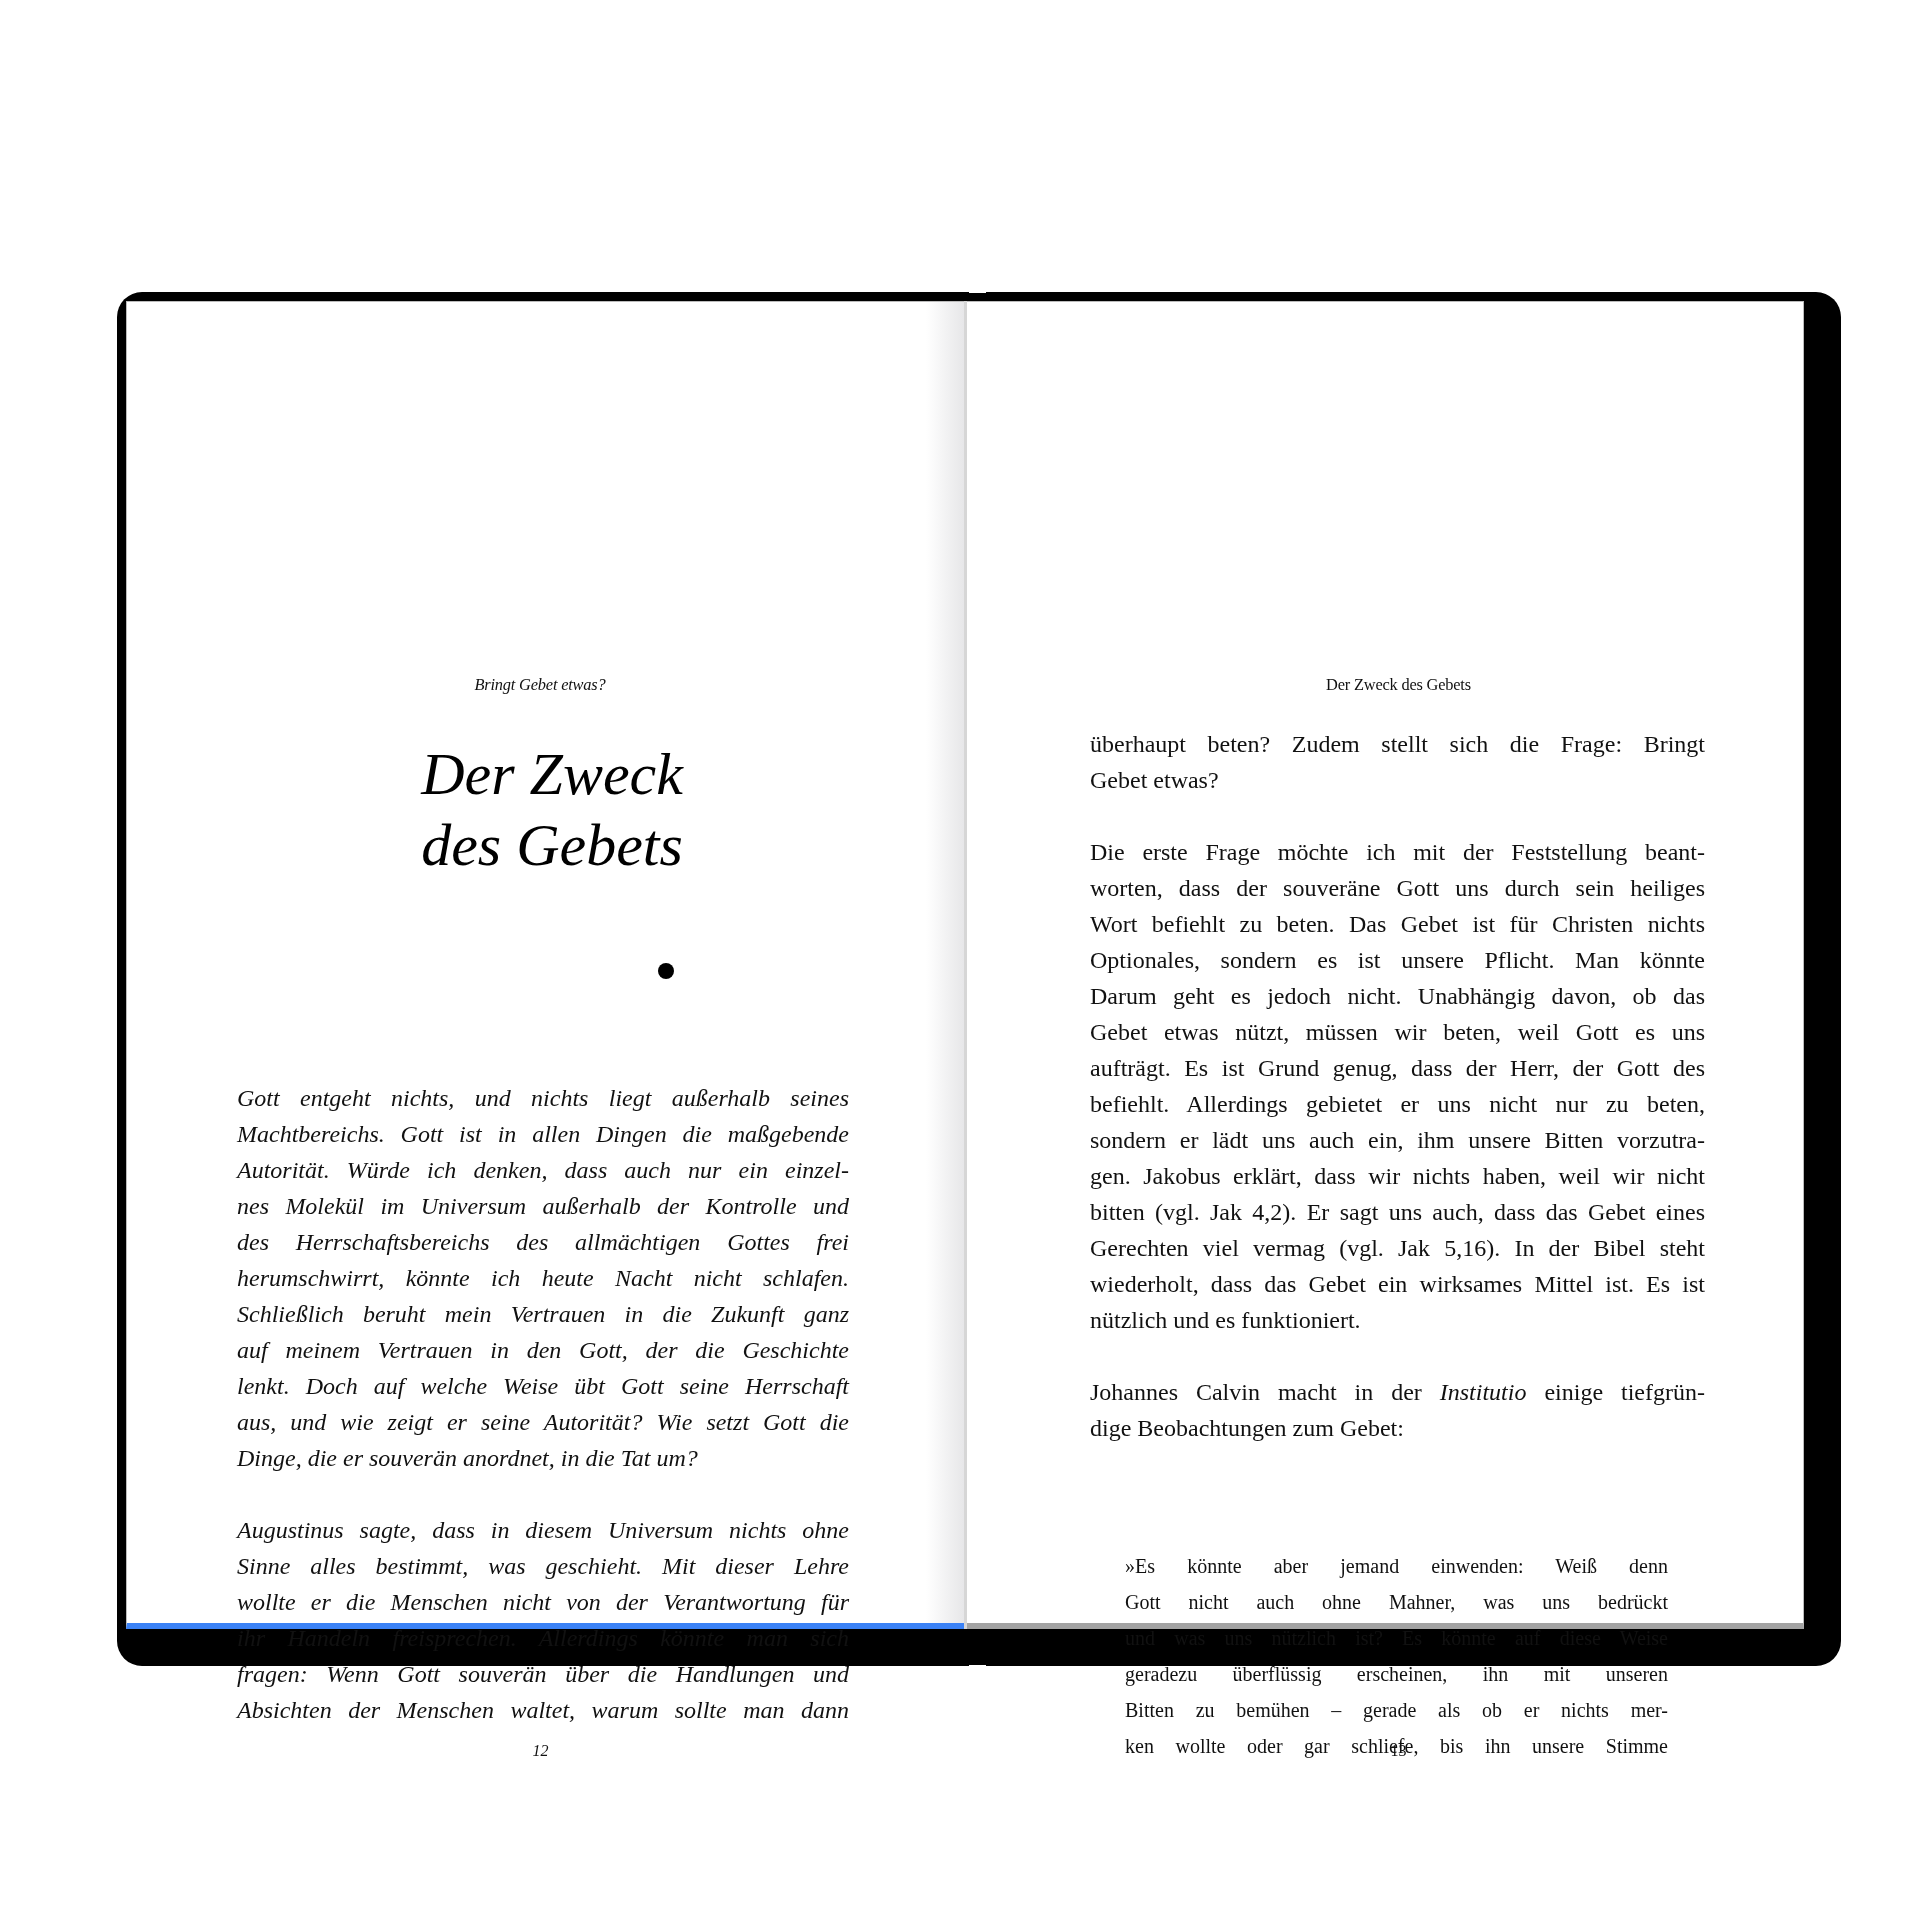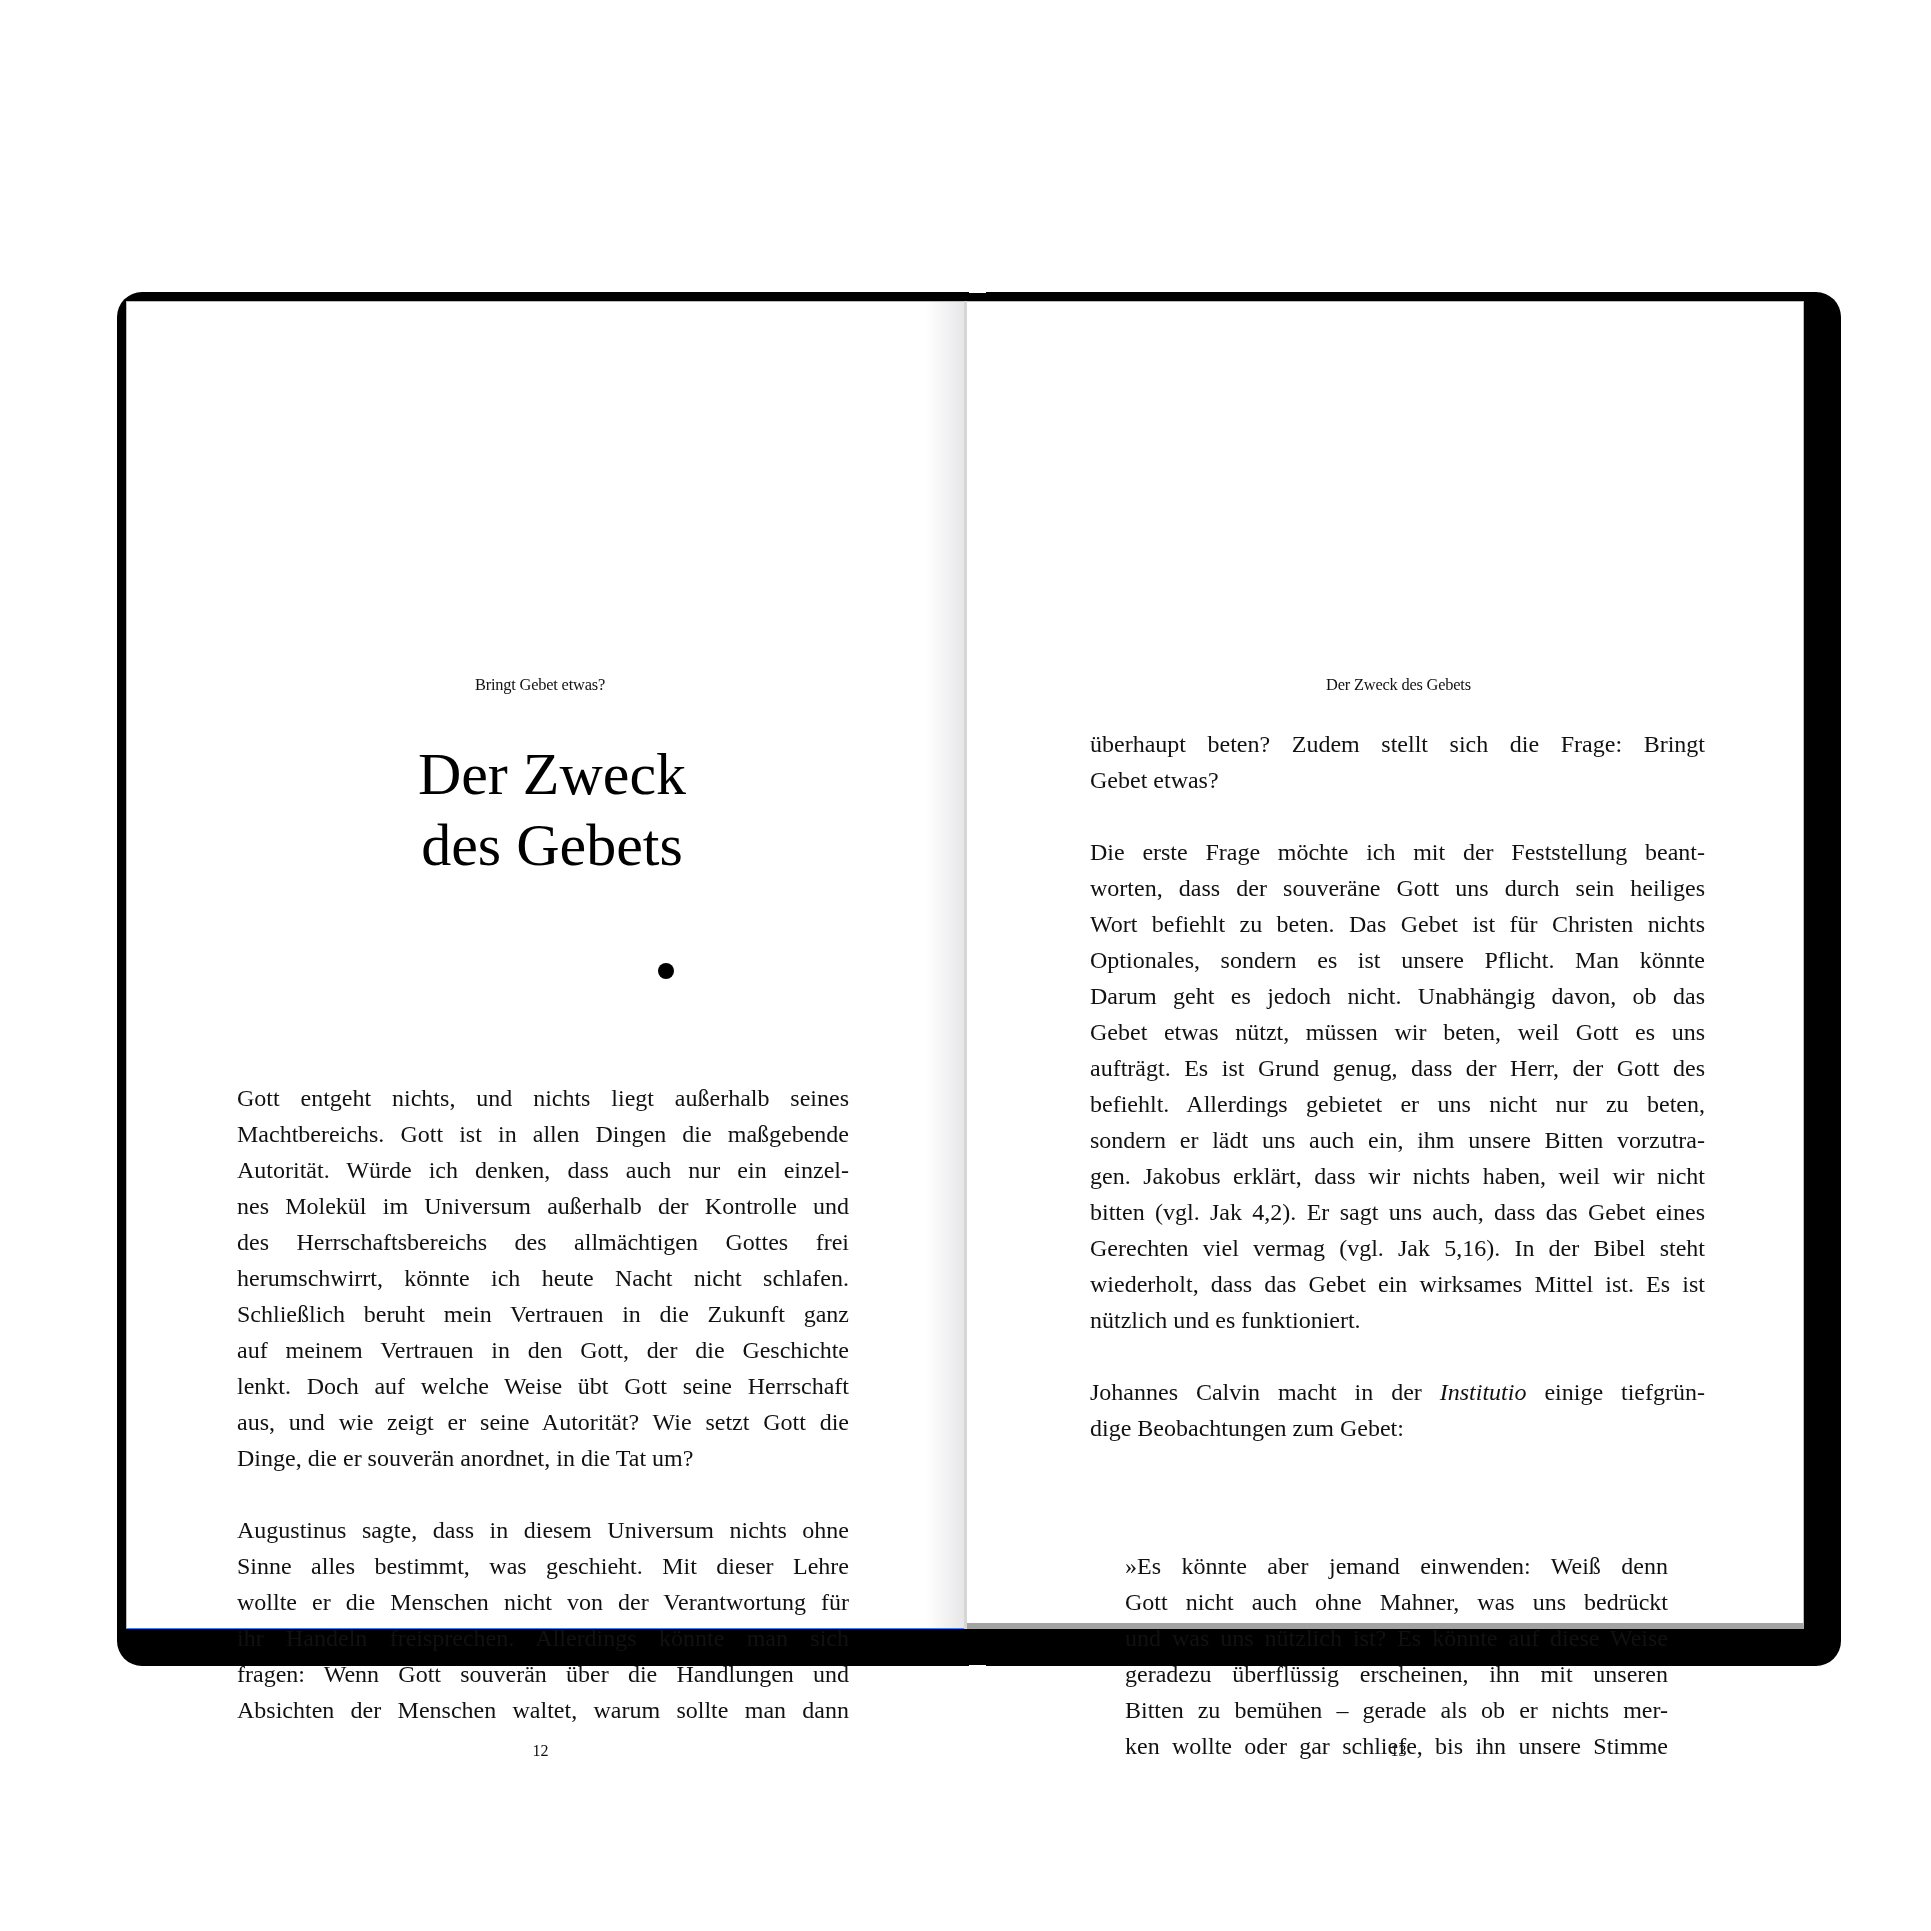--- a/index.html
+++ b/index.html
@@ -5,21 +5,21 @@
   html, body { margin: 0; padding: 0; background: #ffffff; }
   body { width: 1931px; height: 1931px; position: relative; overflow: hidden; }
   .book-shadow {
     position: absolute; left: 117px; top: 292px; width: 1724px; height: 1374px;
     background: #000; border-radius: 25px;
   }
   .page {
     position: absolute; top: 301px; height: 1328px; background: #fff;
     font-family: "Liberation Serif", "DejaVu Serif", serif; color: #111;
   }
-  .page-left { left: 126px; width: 839px; border-top: 1px solid #bbb; border-bottom: 1px solid #3b82f6; border-left: 1px solid #bbb; box-sizing: border-box; }
+  .page-left { left: 126px; width: 839px; border-top: 1px solid #bbb; border-bottom: 6px solid #3b82f6; border-left: 1px solid #bbb; box-sizing: border-box; font-style: italic; }
   .page-right { left: 966px; width: 838px; border-top: 1px solid #bbb; border-bottom: 6px solid #a3a3a3; border-right: 1px solid #bbb; box-sizing: border-box; }
   .gutter-shadow {
     position: absolute; top: 0; right: 0; width: 39px; height: 100%;
     background: linear-gradient(to right, rgba(255,255,255,0), #e6e6e8);
   }
   .gutter-line {
     position: absolute; left: 964px; top: 301px; width: 2.9px; height: 1328px; background: #d6d6d6;
   }
   .bottom-notch { position: absolute; left: 969px; top: 1665px; width: 17.4px; height: 2.9px; background: #fff; }
   .top-notch { position: absolute; left: 969px; top: 290px; width: 17.4px; height: 2.9px; background: #fff; }
@@ -37,21 +37,21 @@
   .ornament {
     position: absolute; left: 531px; top: 661px; width: 16.4px; height: 16.4px; border-radius: 50%; background: #000;
   }
   .body-col { position: absolute; font-size: 24px; line-height: 36px; text-align: justify; }
   .left-col { left: 110px; top: 778px; width: 612px; }
   .right-col { left: 124px; top: 424px; width: 615px; }
   .body-col p { margin: 0 0 36px 0; }
   .body-col p.last { margin-bottom: 0; }
   .line { display: block; text-align: justify; text-align-last: justify; white-space: nowrap; height: 36px; overflow: visible; }
   .line.end { text-align-last: left; }
-  .blockquote { position: absolute; left: 159px; top: 1246px; width: 543px; font-size: 24px; line-height: 36px; }
+  .blockquote { position: absolute; left: 159px; top: 1246px; width: 543px; font-size: 20px; line-height: 36px; }
   .page-number {
     position: absolute; top: 1440px; font-size: 16px; text-align: center; width: 97px;
   }
   .page-left .page-number { left: 365px; }
   .page-right .page-number { left: 384px; }
   em { font-style: italic; }
 </style>
 </head>
 <body>
 

